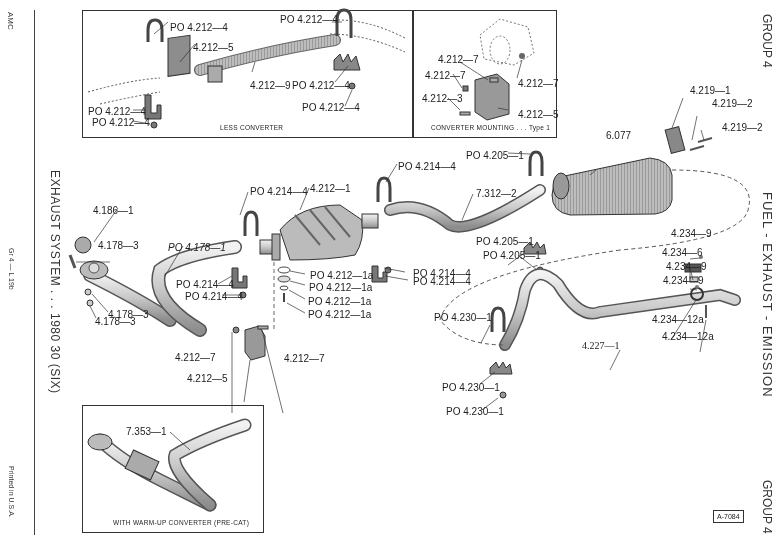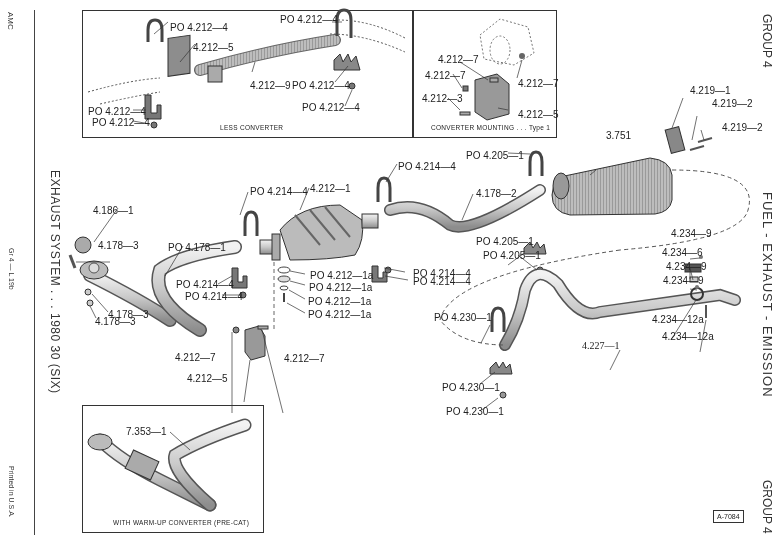--- a/index.html
+++ b/index.html
@@ -222,40 +222,40 @@
 <div class="lbl" style="left:518px;top:78px;">4.212—7</div>
 <div class="lbl" style="left:422px;top:93px;">4.212—3</div>
 <div class="lbl" style="left:518px;top:109px;">4.212—5</div>
 
 <div class="lbl" style="left:126px;top:426px;">7.353—1</div>
 
 <div class="lbl" style="left:93px;top:205px;">4.186—1</div>
 <div class="lbl" style="left:98px;top:240px;">4.178—3</div>
 <div class="lbl" style="left:108px;top:309px;">4.178—3</div>
 <div class="lbl" style="left:95px;top:316px;">4.178—3</div>
-<div class="lbl" style="left:168px;top:242px;">PO 4.178—1</div>
+<div class="lbl" style="left:168px;top:242px;font-style:italic;">PO 4.178—1</div>
 <div class="lbl" style="left:176px;top:279px;">PO 4.214—4</div>
 <div class="lbl" style="left:185px;top:291px;">PO 4.214—4</div>
 <div class="lbl" style="left:250px;top:186px;">PO 4.214—4</div>
 <div class="lbl" style="left:310px;top:183px;">4.212—1</div>
 <div class="lbl" style="left:398px;top:161px;">PO 4.214—4</div>
 <div class="lbl" style="left:413px;top:276px;">PO 4.214—4</div>
 <div class="lbl" style="left:413px;top:268px;top:268px;">PO 4.214—4</div>
 <div class="lbl" style="left:310px;top:270px;">PO 4.212—1a</div>
 <div class="lbl" style="left:309px;top:282px;">PO 4.212—1a</div>
 <div class="lbl" style="left:308px;top:296px;">PO 4.212—1a</div>
 <div class="lbl" style="left:308px;top:309px;">PO 4.212—1a</div>
 <div class="lbl" style="left:175px;top:352px;">4.212—7</div>
 <div class="lbl" style="left:284px;top:353px;">4.212—7</div>
 <div class="lbl" style="left:187px;top:373px;">4.212—5</div>
-<div class="lbl" style="left:476px;top:188px;">4.178—2</div>
+<div class="lbl" style="left:476px;top:188px;">7.312—2</div>
 <div class="lbl" style="left:466px;top:150px;">PO 4.205—1</div>
 <div class="lbl" style="left:476px;top:236px;">PO 4.205—1</div>
 <div class="lbl" style="left:483px;top:250px;">PO 4.205—1</div>
-<div class="lbl" style="left:606px;top:130px;">3.751</div>
+<div class="lbl" style="left:606px;top:130px;">6.077</div>
 <div class="lbl" style="left:690px;top:85px;text-align:right;">4.219—1</div>
 <div class="lbl" style="left:712px;top:98px;">4.219—2</div>
 <div class="lbl" style="left:722px;top:122px;">4.219—2</div>
 <div class="lbl" style="left:671px;top:228px;">4.234—9</div>
 <div class="lbl" style="left:662px;top:247px;">4.234—6</div>
 <div class="lbl" style="left:666px;top:261px;">4.234—9</div>
 <div class="lbl" style="left:663px;top:275px;">4.234—9</div>
 <div class="lbl" style="left:652px;top:314px;">4.234—12a</div>
 <div class="lbl" style="left:662px;top:331px;">4.234—12a</div>
 <div class="lbl" style="left:582px;top:340px;font-family:Liberation Serif, serif;">4.227—1</div>

